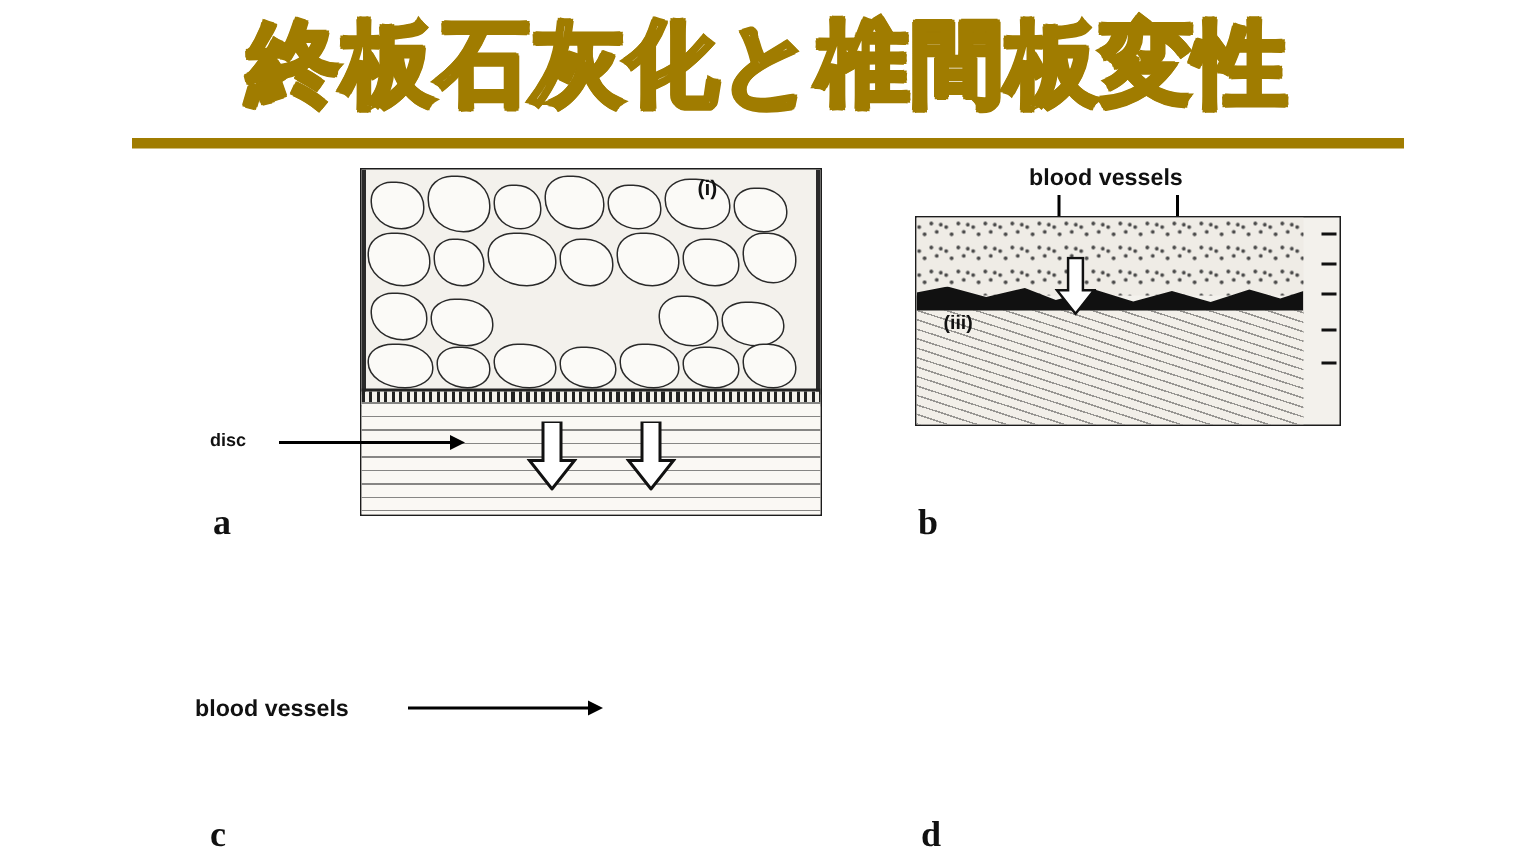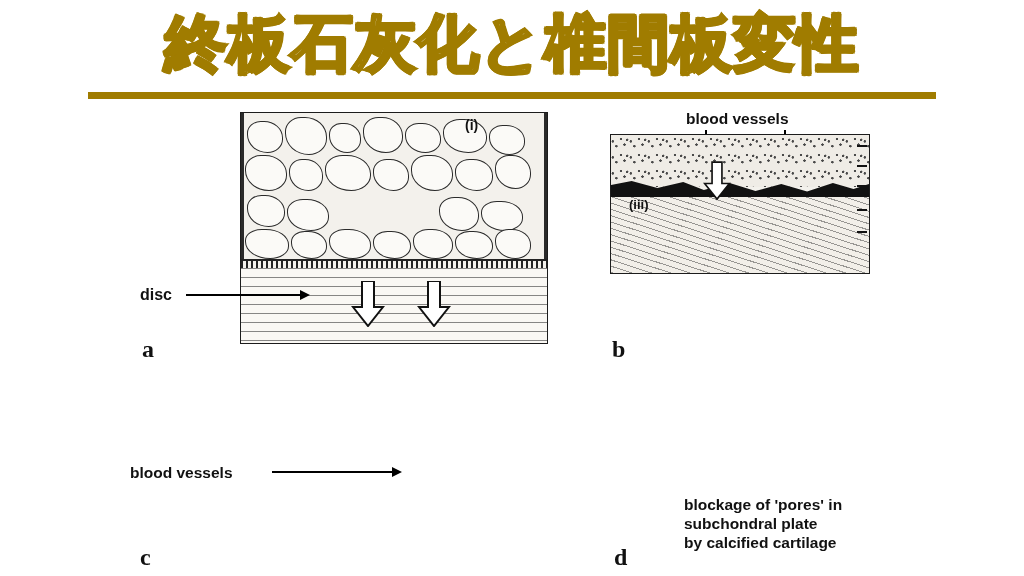--- a/index.html
+++ b/index.html
@@ -127,21 +127,21 @@
   
   .harrow {
     position: absolute;
     width: 0; height: 0;
   }
 
   .label-disc {
     position: absolute;
     left: 140px;
     top: 182px;
-    font-size: 16px;
+    font-size: 12px;
     font-weight: bold;
     color: #111;
   }
   .arrow-line {
     position: absolute;
     background: #000;
     height: 2px;
   }
   .arrow-head-r {
     position: absolute;
@@ -152,21 +152,21 @@
   }
   .arrow-head-d {
     position: absolute;
     width: 0; height: 0;
     border-left: 5px solid transparent;
     border-right: 5px solid transparent;
     border-top: 10px solid #000;
   }
 
   
-  #panel-b-box { left: 610px; top: 30px; width: 258px; height: 138px; }
+  #panel-b-box { left: 610px; top: 40px; width: 258px; height: 138px; padding-left: 24px; }
   .b-top {
     position: absolute; left:0; top:0; width:258px; height:52px;
     background:#efece6;
     background-image:
       radial-gradient(circle at 10% 40%, #4a4a4a 1px, transparent 1.5px),
       radial-gradient(circle at 30% 70%, #4a4a4a 1px, transparent 1.5px),
       radial-gradient(circle at 55% 25%, #4a4a4a 1px, transparent 1.5px),
       radial-gradient(circle at 75% 60%, #4a4a4a 1px, transparent 1.5px),
       radial-gradient(circle at 90% 30%, #4a4a4a 1px, transparent 1.5px);
     background-size: 18px 16px;
@@ -321,21 +321,16 @@
   <div class="panel-letter" style="left:612px;top:232px;">b</div>
 
   <div class="caption" style="left:130px;top:360px;">blood vessels</div>
   <div class="arrow-line" style="left:272px;top:367px;width:122px;"></div>
   <div class="arrow-head-r" style="left:392px;top:363px;"></div>
 
 
   <div class="panel-letter" style="left:140px;top:440px;">c</div>
 
 
-  <div class="caption" style="left:684px;top:392px;width:250px;">
-    <div>blockage of 'pores' in</div>
-    <div>subchondral plate</div>
-    <div>by calcified cartilage</div>
-  </div>
 
   <div class="panel-letter" style="left:614px;top:440px;">d</div>
 
 </div>
 
 </body></html>

